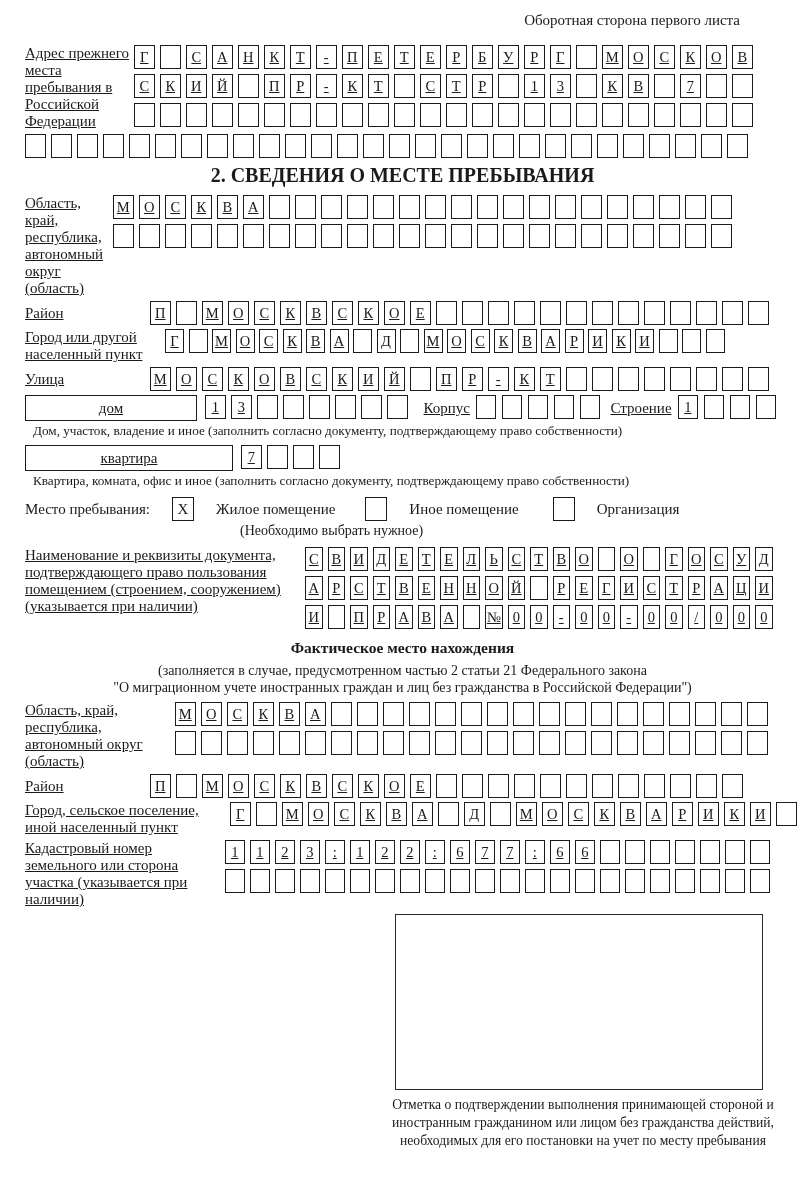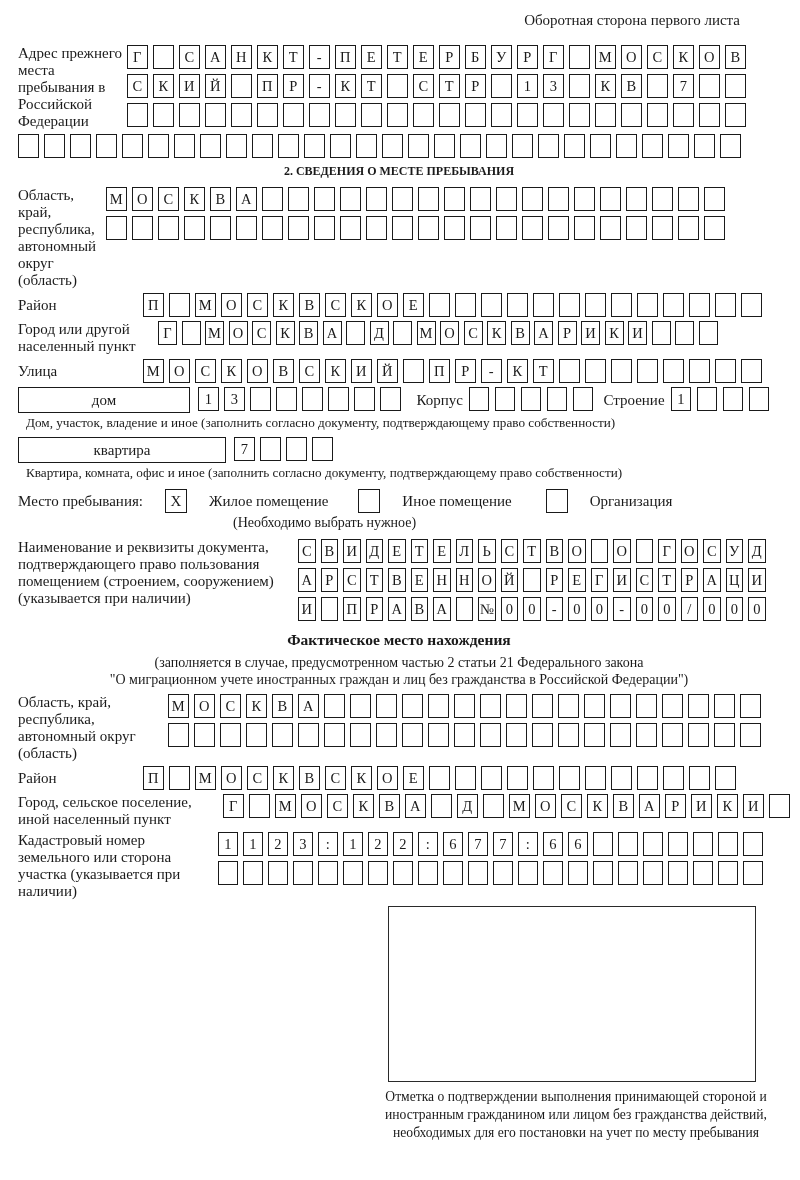--- a/index.html
+++ b/index.html
@@ -1,37 +1,37 @@
 <!DOCTYPE html>
 <html><head>
 <meta charset="utf-8">
 <style>
   html,body{margin:0;padding:0;background:#fff;}
   body{font-family:"Liberation Serif","DejaVu Serif",serif;color:#1a1a1a;}
   .page{width:800px;height:1180px;background:#fff;box-sizing:border-box;
-        padding:12px 20px 10px 18px;overflow:hidden;}
+        padding:12px 20px 10px 25px;overflow:hidden;}
   .header-note{text-align:right;padding-right:40px;font-size:15px;margin-bottom:16px;}
 
-  .row{display:flex;align-items:flex-start;margin-bottom:4px;}
+  .row{display:flex;align-items:flex-start;margin-bottom:4px;text-decoration:underline;}
   .lbl{font-size:15px;line-height:17px;flex:0 0 auto;}
   .rows{display:flex;flex-direction:column;gap:5px;}
 
   .cells{display:flex;gap:5.5px;flex:0 0 auto;}
   .cell{box-sizing:border-box;width:20.5px;height:24px;border:1.5px solid #1a1a1a;
         display:flex;align-items:center;justify-content:center;
         font-size:14.5px;background:#fff;flex:0 0 auto;}
   .pitch-md .cell{width:19px;}
   .pitch-md{gap:4.5px;}
   .pitch-sm .cell{width:17.5px;}
   .pitch-sm{gap:5px;}
   .pitch-ca .cell{width:19.5px;}
   .pitch-ca{gap:5.5px;}
 
   .caption{font-size:13.2px;text-align:center;margin:2px 0 6px 0;}
-  .sec-title{font-size:12px;font-weight:bold;text-align:center;margin:6px 0 8px 0;}
+  .sec-title{font-size:20px;font-weight:bold;text-align:center;margin:6px 0 8px 0;}
   .sub-title{font-size:14px;text-align:center;margin:1px 0;}
   .b-title{font-size:15.5px;font-weight:bold;text-align:center;margin:10px 0 6px 0;}
 
   .widebox{box-sizing:border-box;border:1.5px solid #1a1a1a;height:26px;
            display:flex;align-items:center;justify-content:center;font-size:15px;
            background:#fff;flex:0 0 auto;}
   .inline-lbl{font-size:15px;line-height:26px;flex:0 0 auto;}
 
   .cb{box-sizing:border-box;width:22px;height:24px;border:1.5px solid #1a1a1a;
       display:inline-flex;align-items:center;justify-content:center;font-size:15px;

